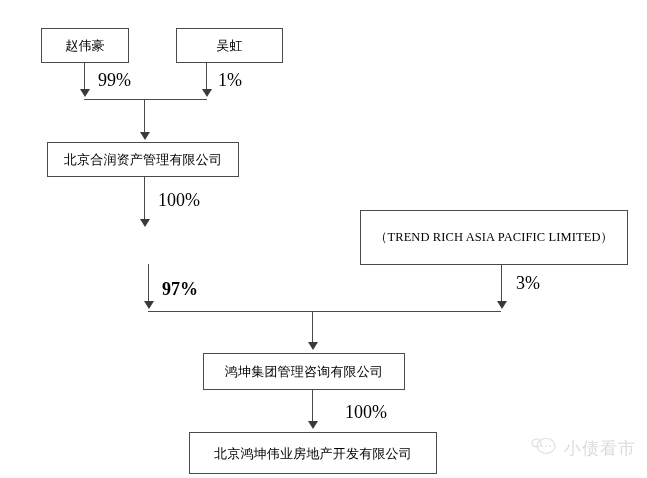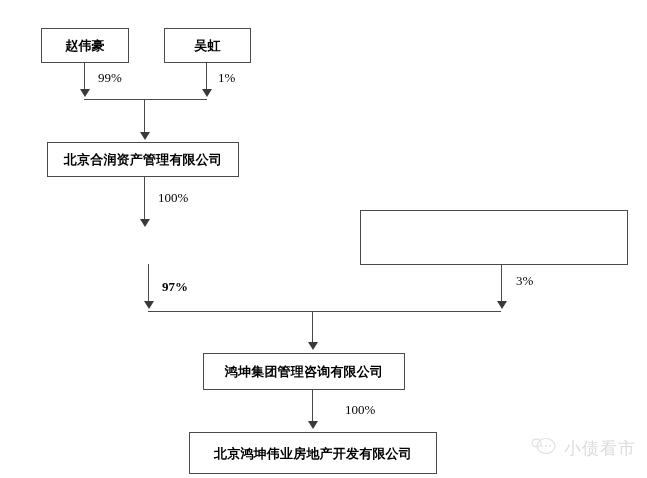--- a/index.html
+++ b/index.html
@@ -30,21 +30,20 @@
     justify-content: center;
     text-align: center;
     color: #000000;
     font-family: "Liberation Sans", "DejaVu Sans", sans-serif;
   }
   .node .cn {
     font-size: 13px;
     line-height: 17px;
     white-space: nowrap;
     letter-spacing: 0.2px;
-    font-weight: bold;
   }
   .node .en {
     font-family: "Liberation Serif", "DejaVu Serif", serif;
     font-size: 12.5px;
     line-height: 17px;
     white-space: nowrap;
     letter-spacing: 0.1px;
   }
 
   
@@ -84,21 +83,21 @@
     position: absolute;
     width: 0;
     height: 0;
     border-left: 5px solid transparent;
     border-right: 5px solid transparent;
     border-top: 8px solid #3a3a3a;
   }
   .pct {
     position: absolute;
     font-family: "Liberation Serif", "DejaVu Serif", serif;
-    font-size: 13px;
+    font-size: 18px;
     color: #000000;
     white-space: nowrap;
   }
 
   
   #watermark {
     position: absolute;
     display: flex;
     align-items: center;
     gap: 7px;
@@ -114,30 +113,31 @@
 </style>
 </head>
 <body>
 
 <div id="canvas">
 
   <div class="node" style="left:41px; top:28px; width:88px; height:35px;">
     <span class="cn">赵伟豪</span>
   </div>
 
-  <div class="node" style="left:164px; top:28px; width:87px; height:35px;">
+  <div class="node" style="left:176px; top:28px; width:107px; height:35px;">
     <span class="cn">吴虹</span>
   </div>
 
   <div class="node" style="left:47px; top:142px; width:192px; height:35px;align-items:center;">
     <span class="cn">北京合润资产管理有限公司</span>
   </div>
 
 
   <div class="node" style="left:360px; top:210px; width:268px; height:55px;">
+    <span class="en">（TREND RICH ASIA PACIFIC LIMITED）</span>
   </div>
 
   <div class="node" style="left:203px; top:353px; width:202px; height:37px;">
     <span class="cn">鸿坤集团管理咨询有限公司</span>
   </div>
 
   <div class="node" style="left:189px; top:432px; width:248px; height:42px;">
     <span class="cn">北京鸿坤伟业房地产开发有限公司</span>
   </div>
 

